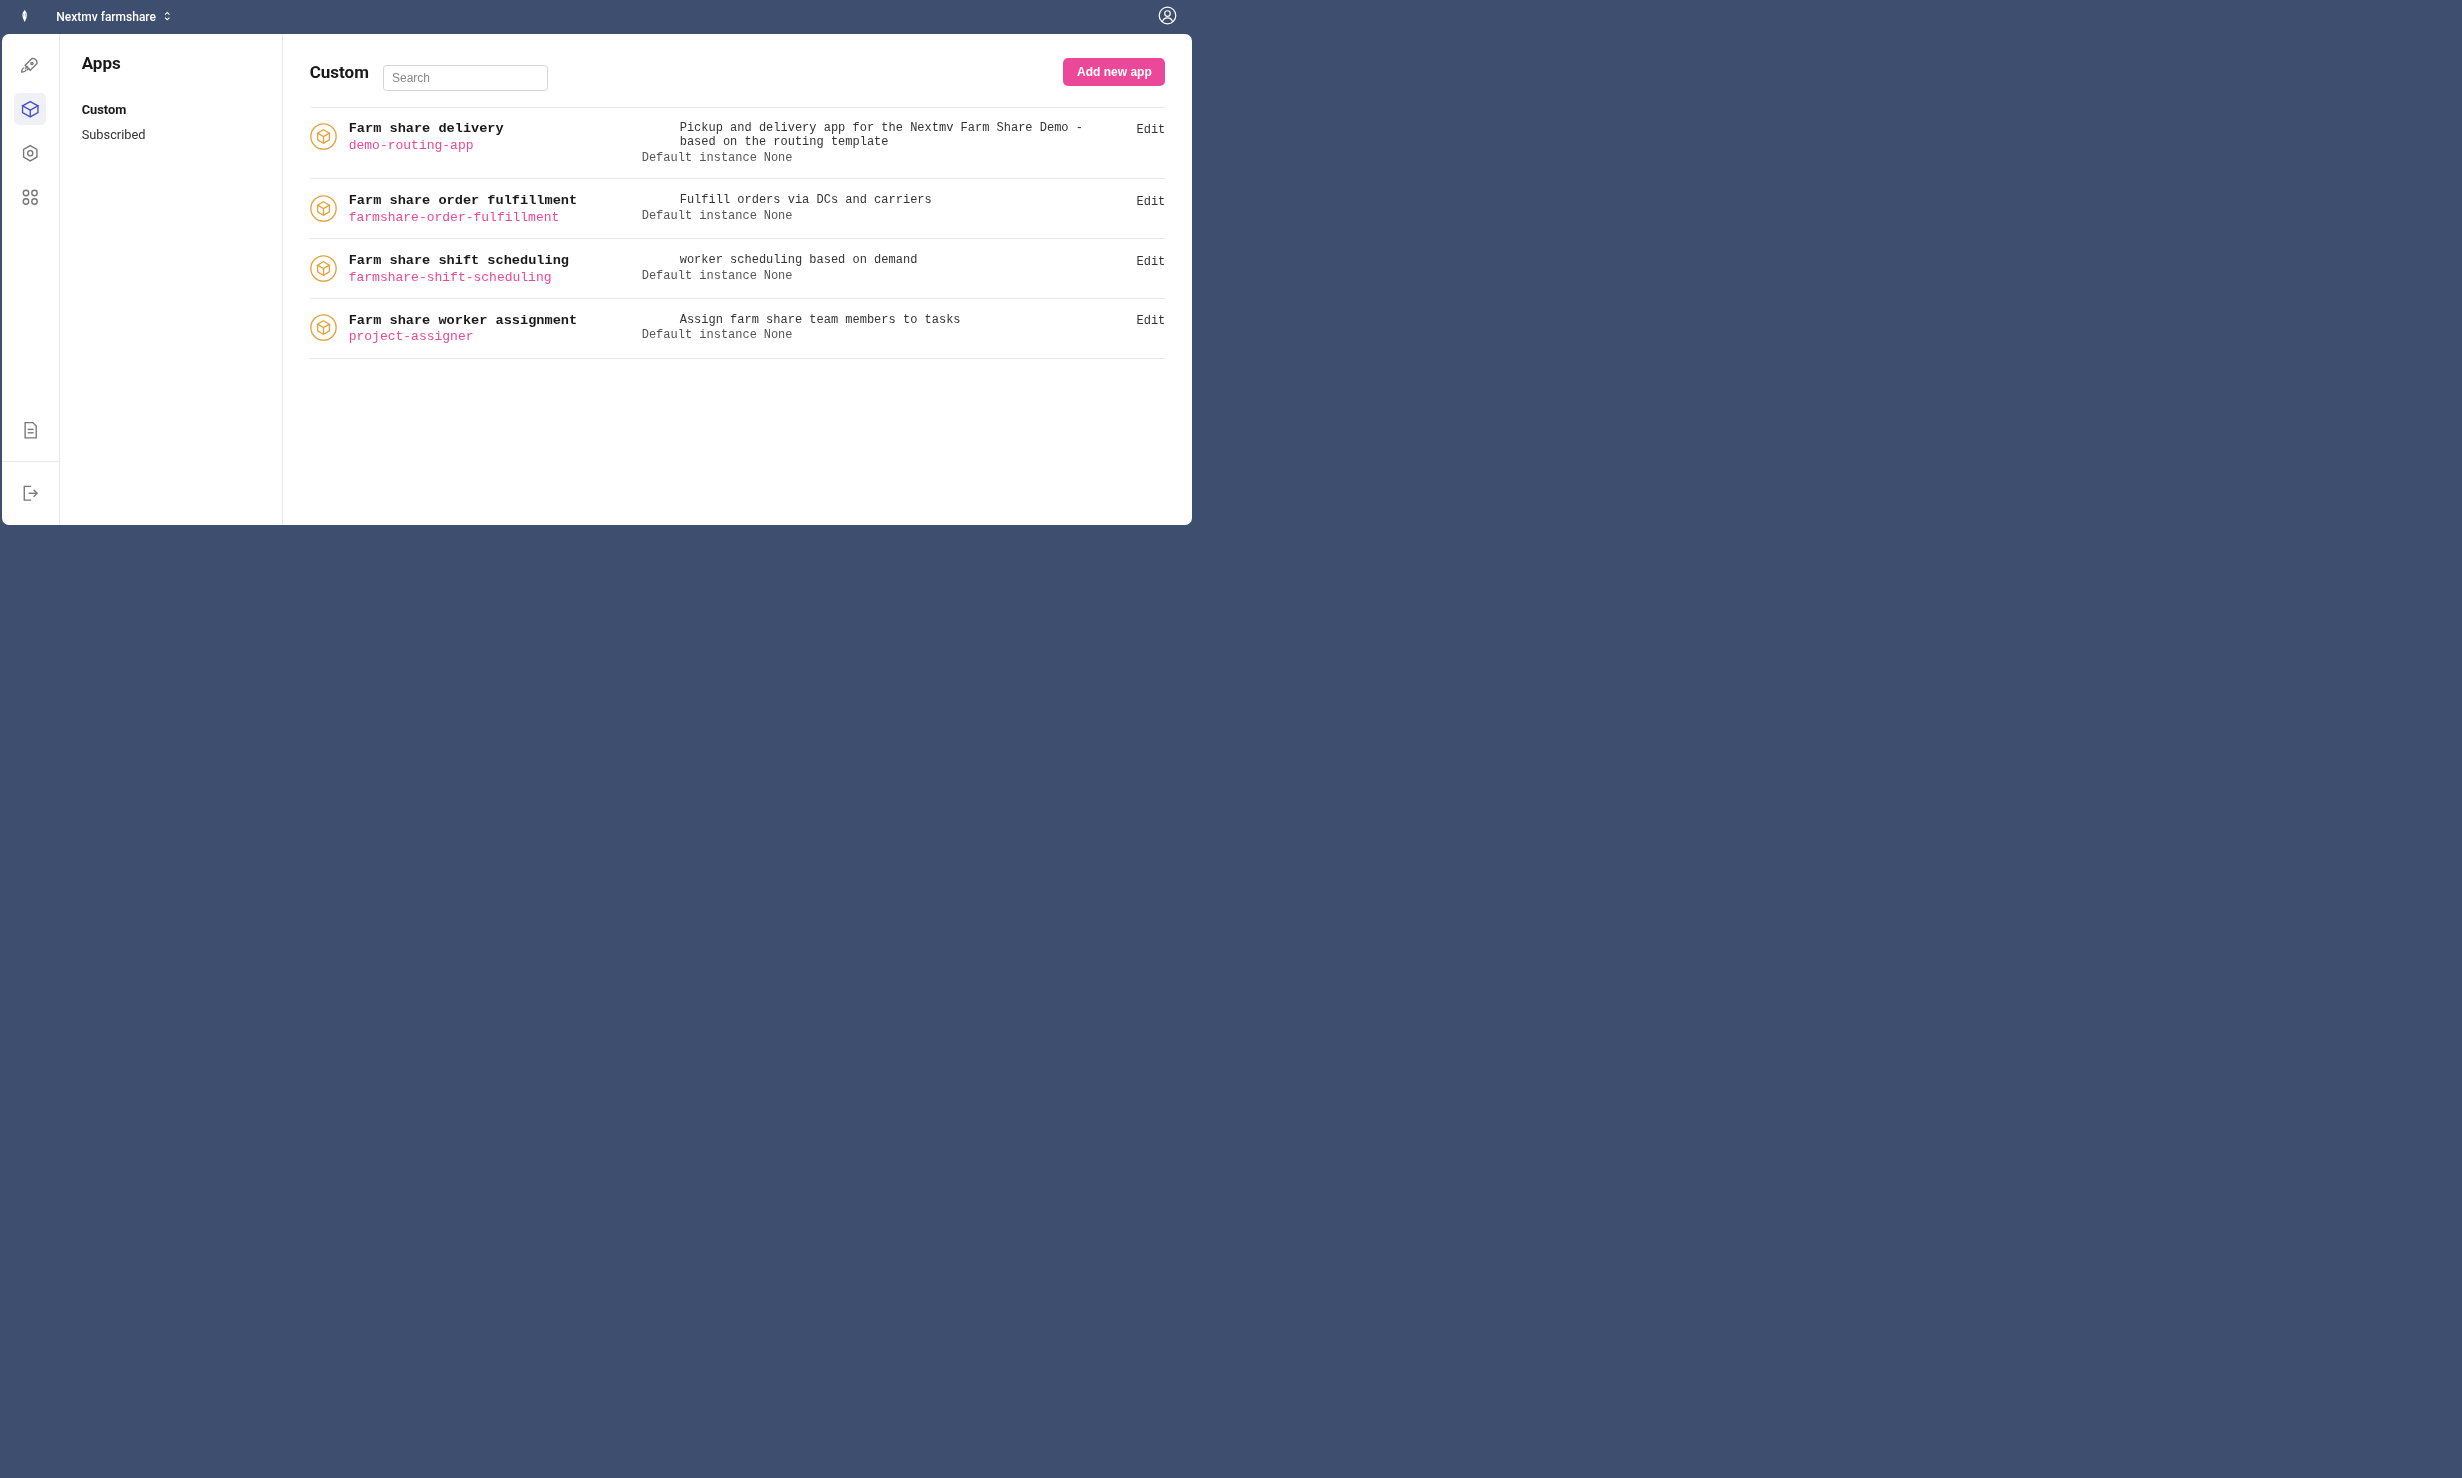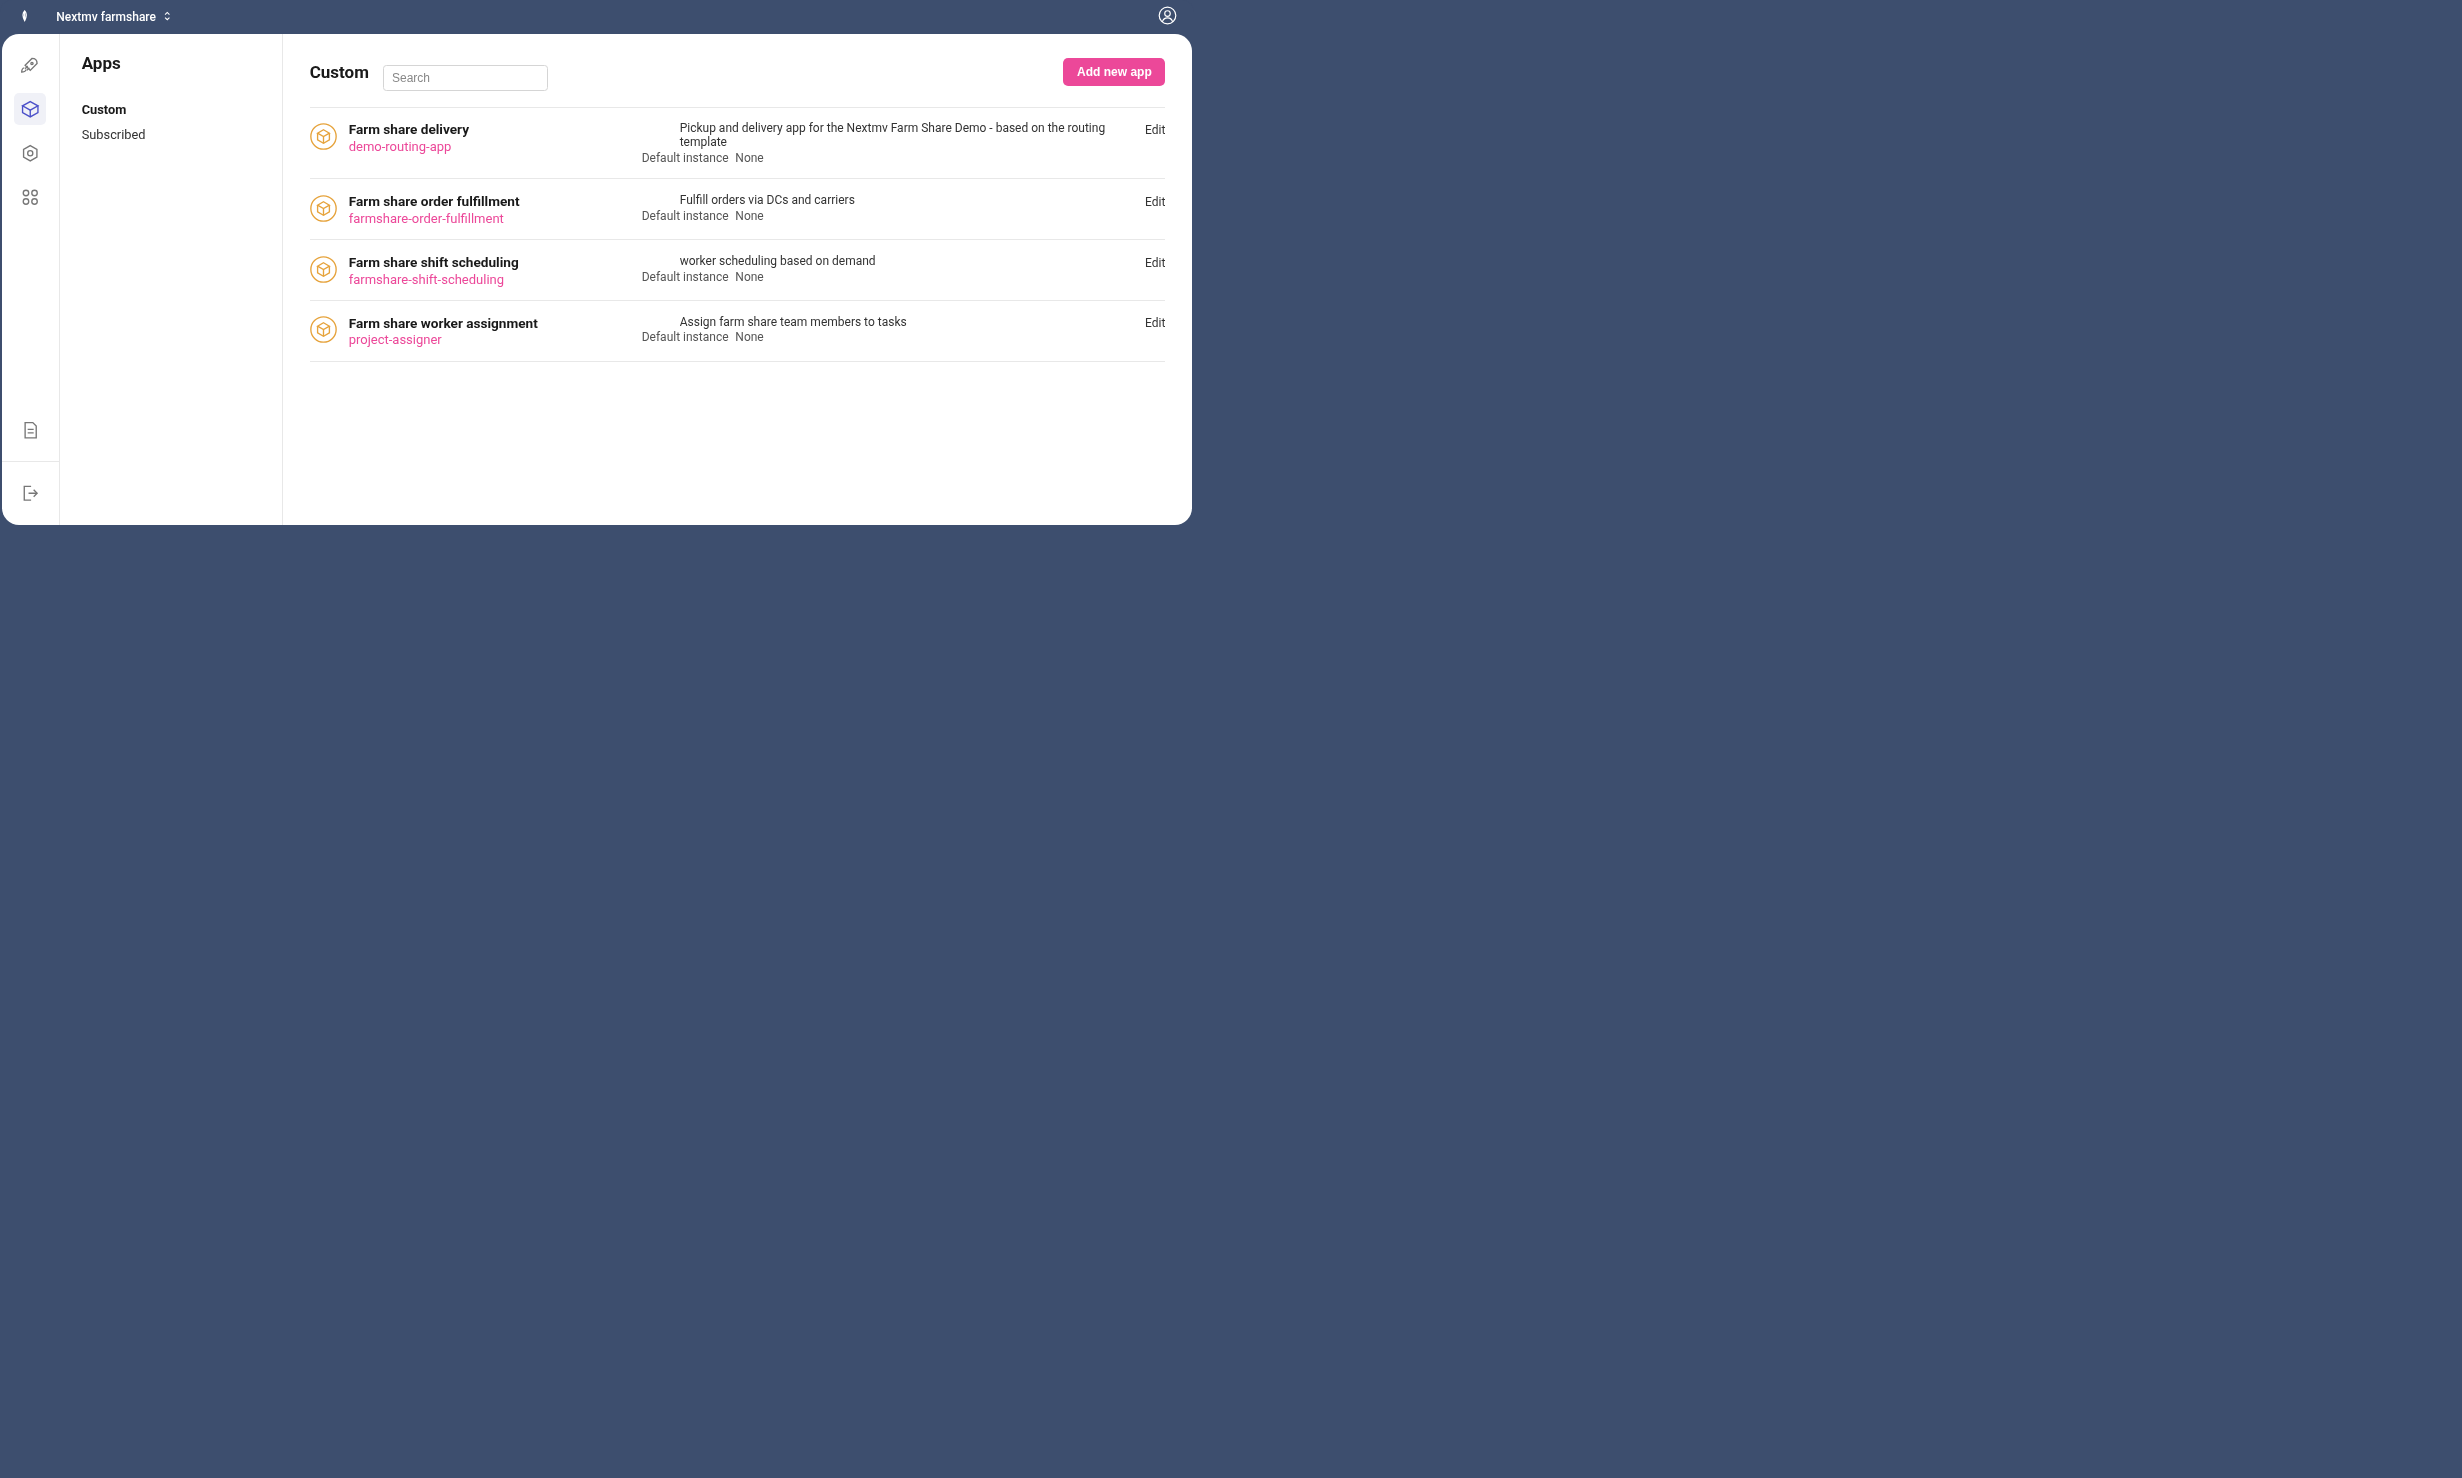--- a/index.html
+++ b/index.html
@@ -48,21 +48,21 @@
     }
     .user-icon svg {
       width: 19px;
       height: 19px;
       cursor: pointer;
     }
     .app-shell {
       display: flex;
       height: 491px;
       background: #fff;
-      border-radius: 17px;
+      border-radius: 7px;
       margin: 0 1.7px 1.7px 1.7px;
       overflow: hidden;
     }
     .iconbar {
       width: 58px;
       border-right: 0.9px solid #e8e8e8;
       display: flex;
       flex-direction: column;
       justify-content: space-between;
       padding: 15.3px 0;
@@ -159,20 +159,21 @@
       height: 0.9px;
       background: #e8e8e8;
       margin-top: 15.3px;
     }
     .app-row {
       display: flex;
       align-items: flex-start;
       padding: 13.6px 0;
       border-bottom: 0.9px solid #e8e8e8;
       gap: 12px;
+      font-family: Liberation Mono, monospace;
     }
     .app-icon {
       width: 27px;
       height: 27px;
       flex-shrink: 0;
       margin-top: 1.7px;
     }
     .app-info {
       width: 281px;
       flex-shrink: 0;

